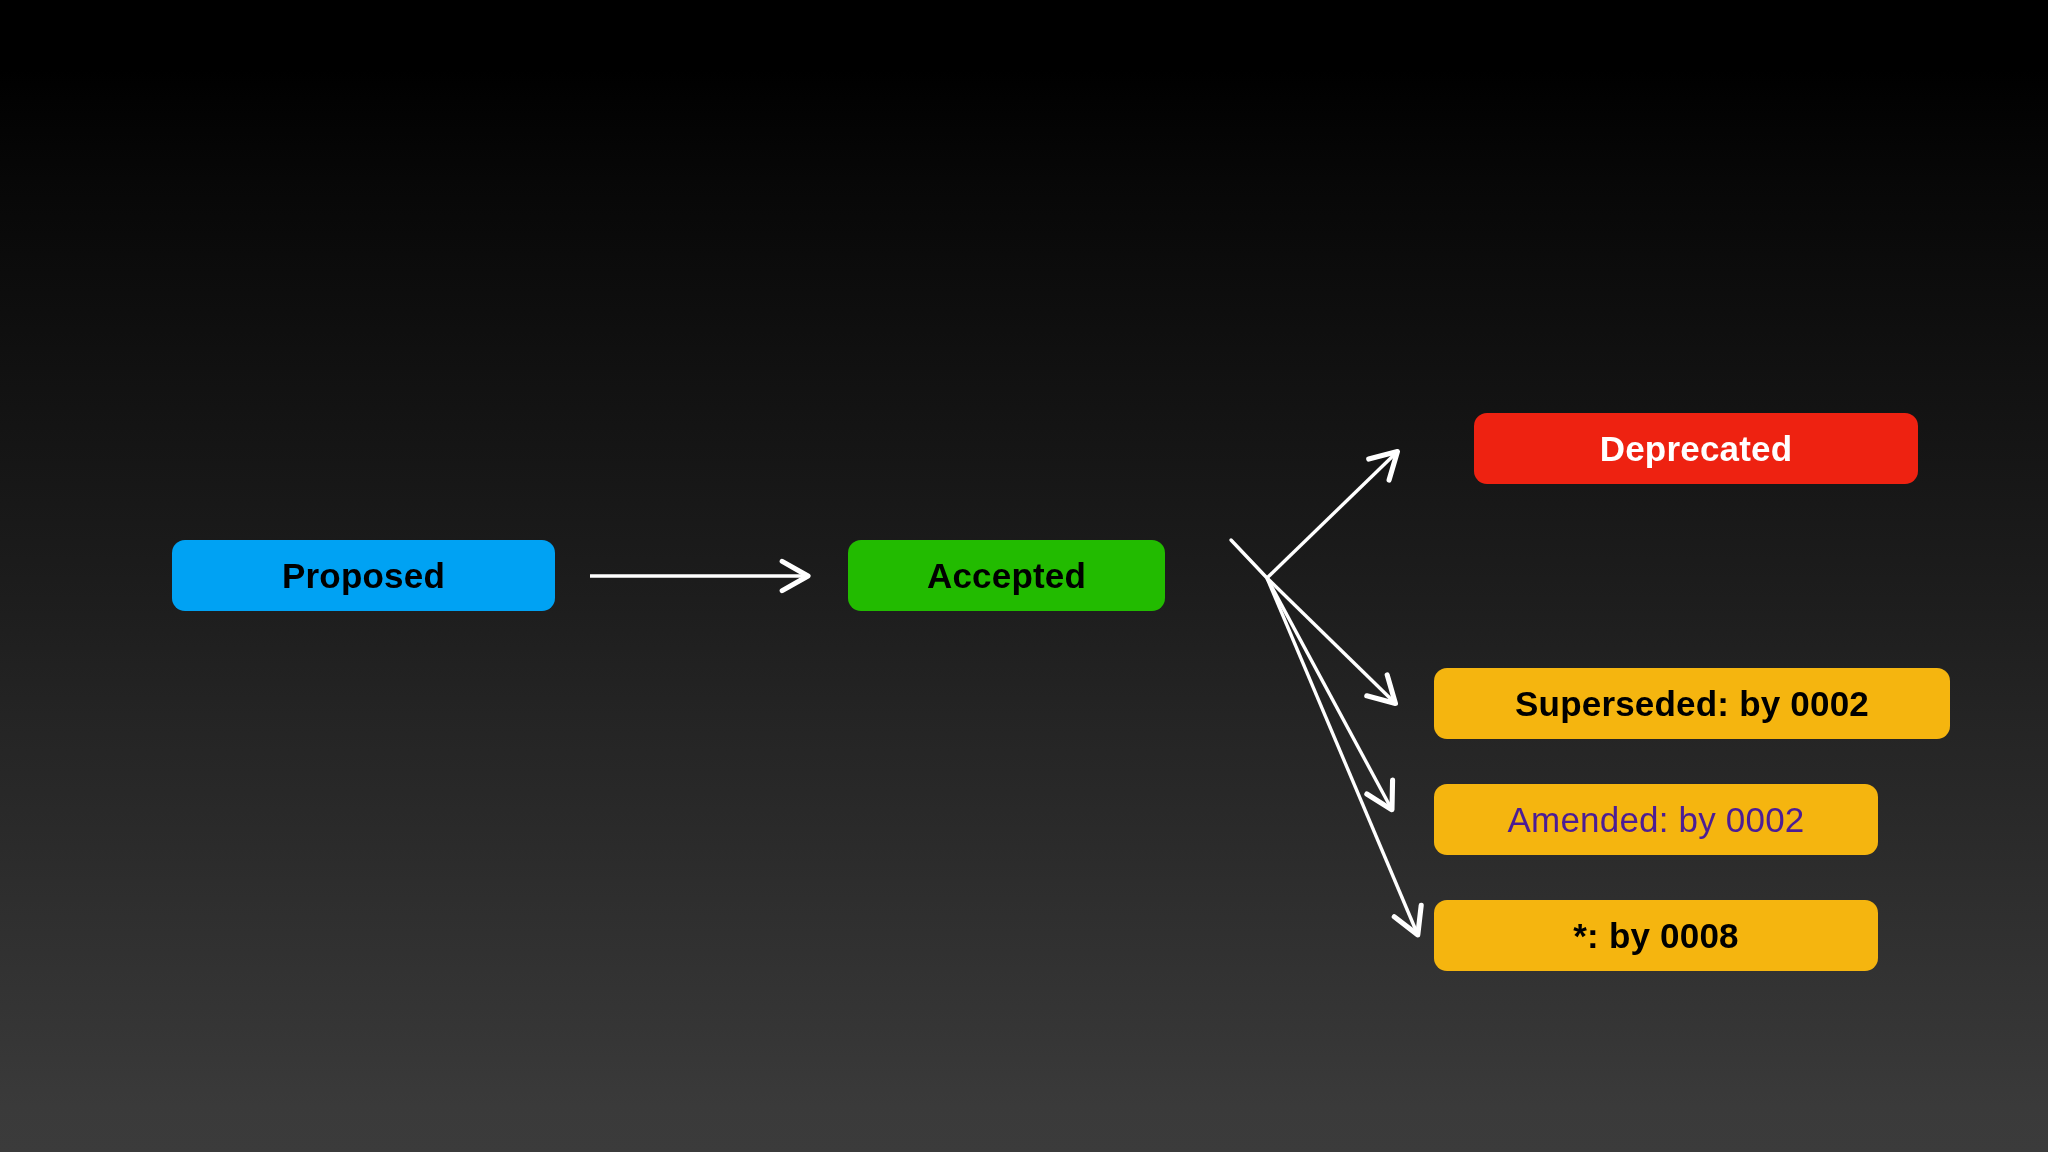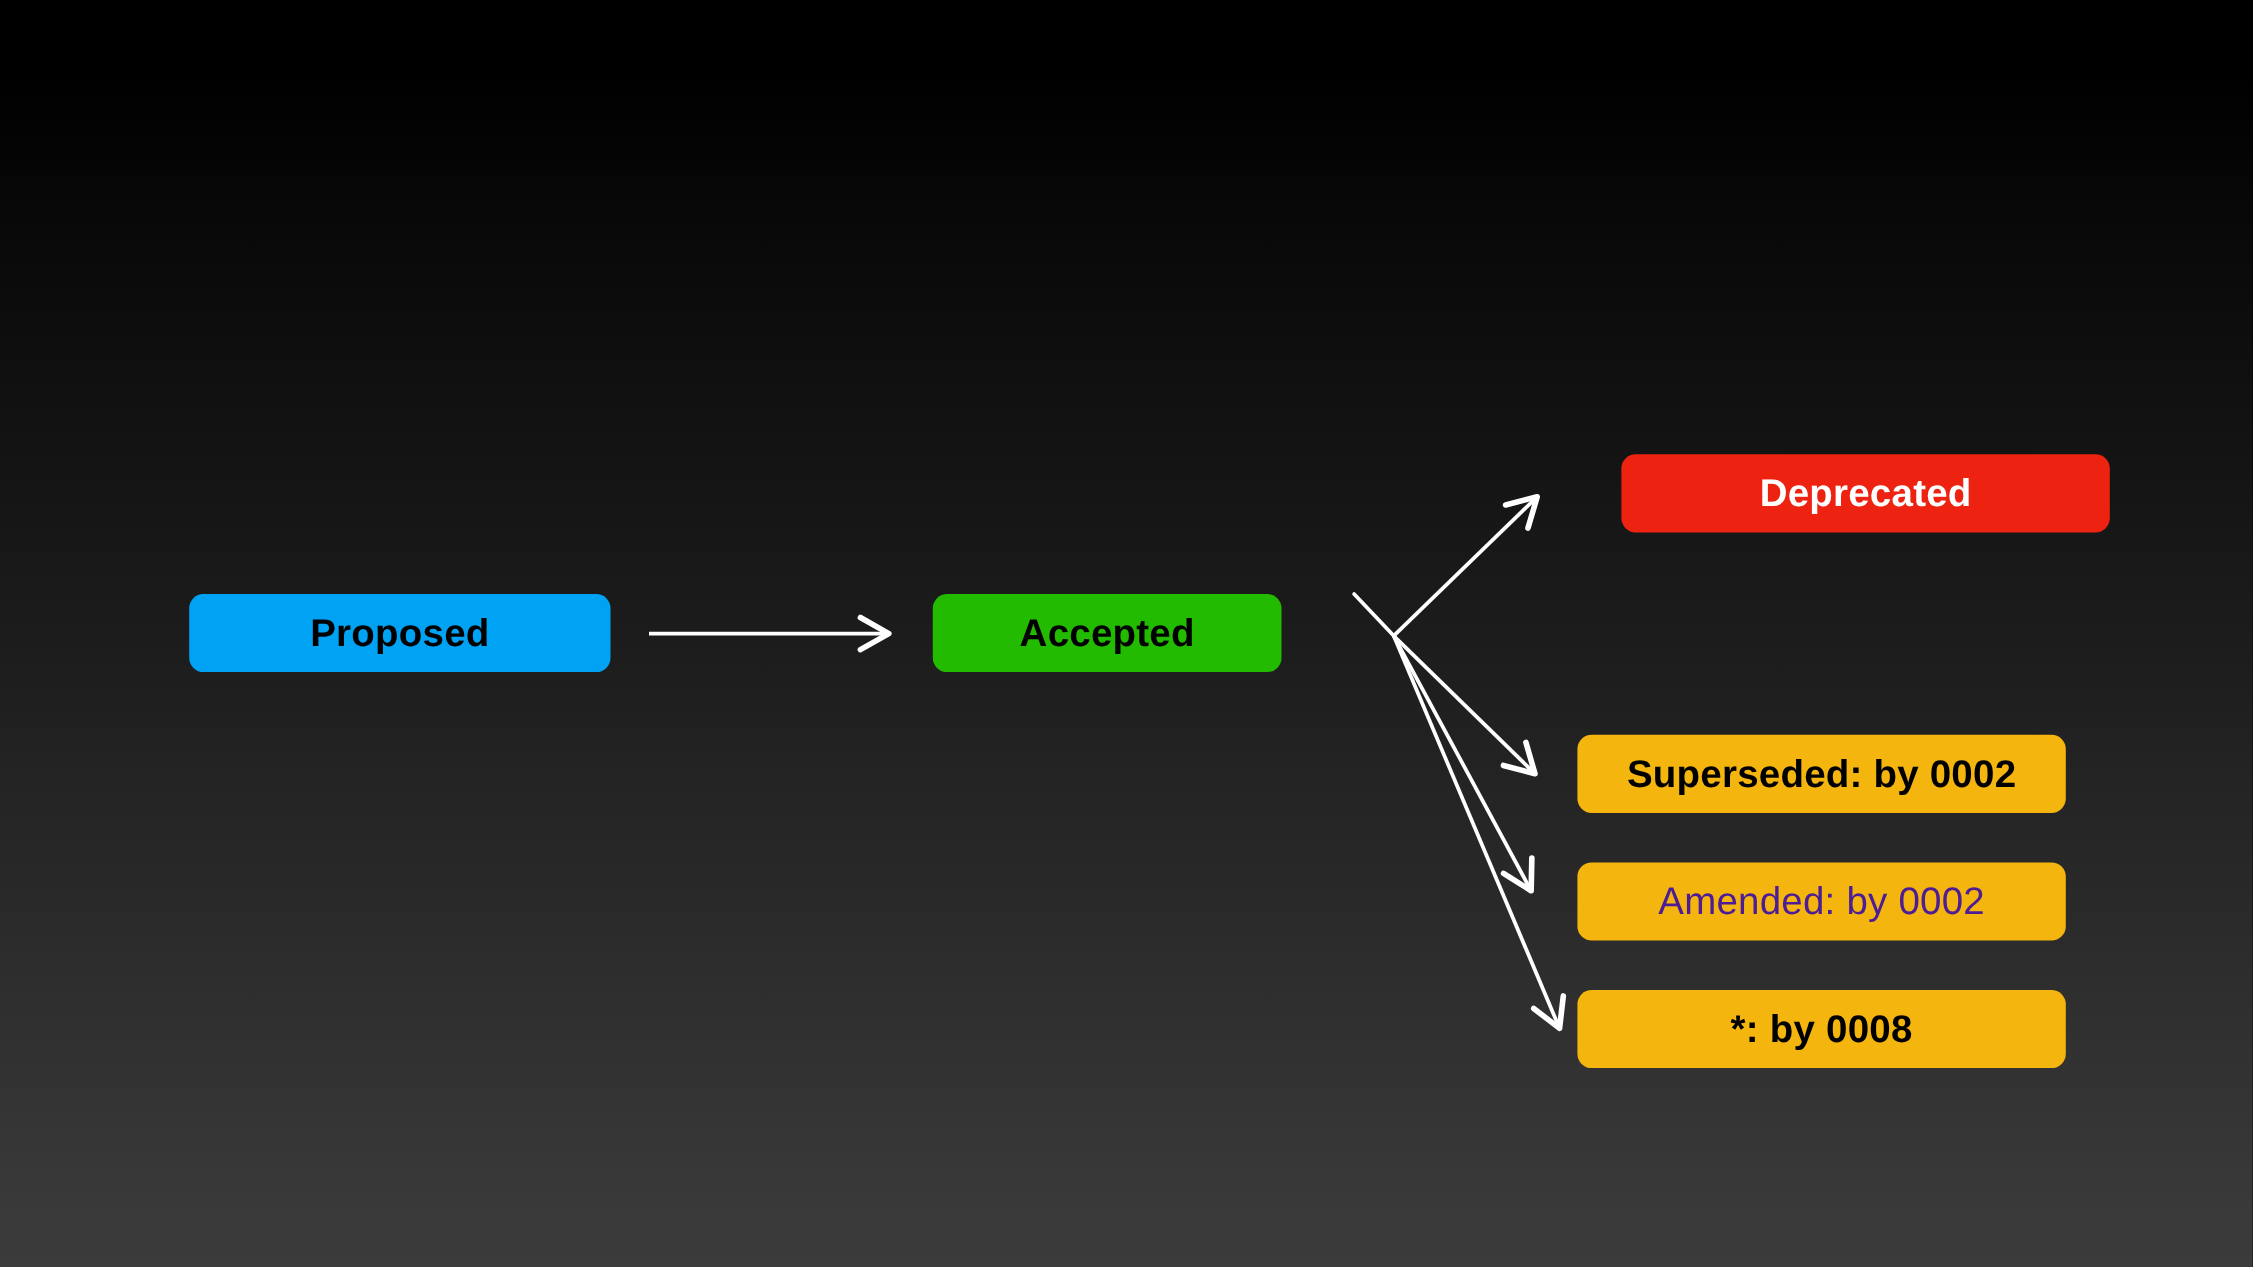--- a/index.html
+++ b/index.html
@@ -76,21 +76,21 @@
   #node-deprecated {
     left: 1434px; top: 413px;  width: 444px;  height: 71px;
     background: #ee2211;
     margin-left: 40px;
   }
   #node-deprecated .node-label {
     color: #ffffff;  font-size: 35px;  font-weight: 700;
   }
 
   #node-superseded {
-    left: 1434px; top: 668px;  width: 444px;  height: 71px;
+    left: 1434px; top: 668px;  width: 516px;  height: 71px;
     background: #f5b50f;
     align-items: center;
   }
   #node-superseded .node-label {
     color: #000000;  font-size: 35px;  font-weight: 700;
   }
 
   #node-amended {
     left: 1434px; top: 784px;  width: 444px;  height: 71px;
     background: #f5b50f;

